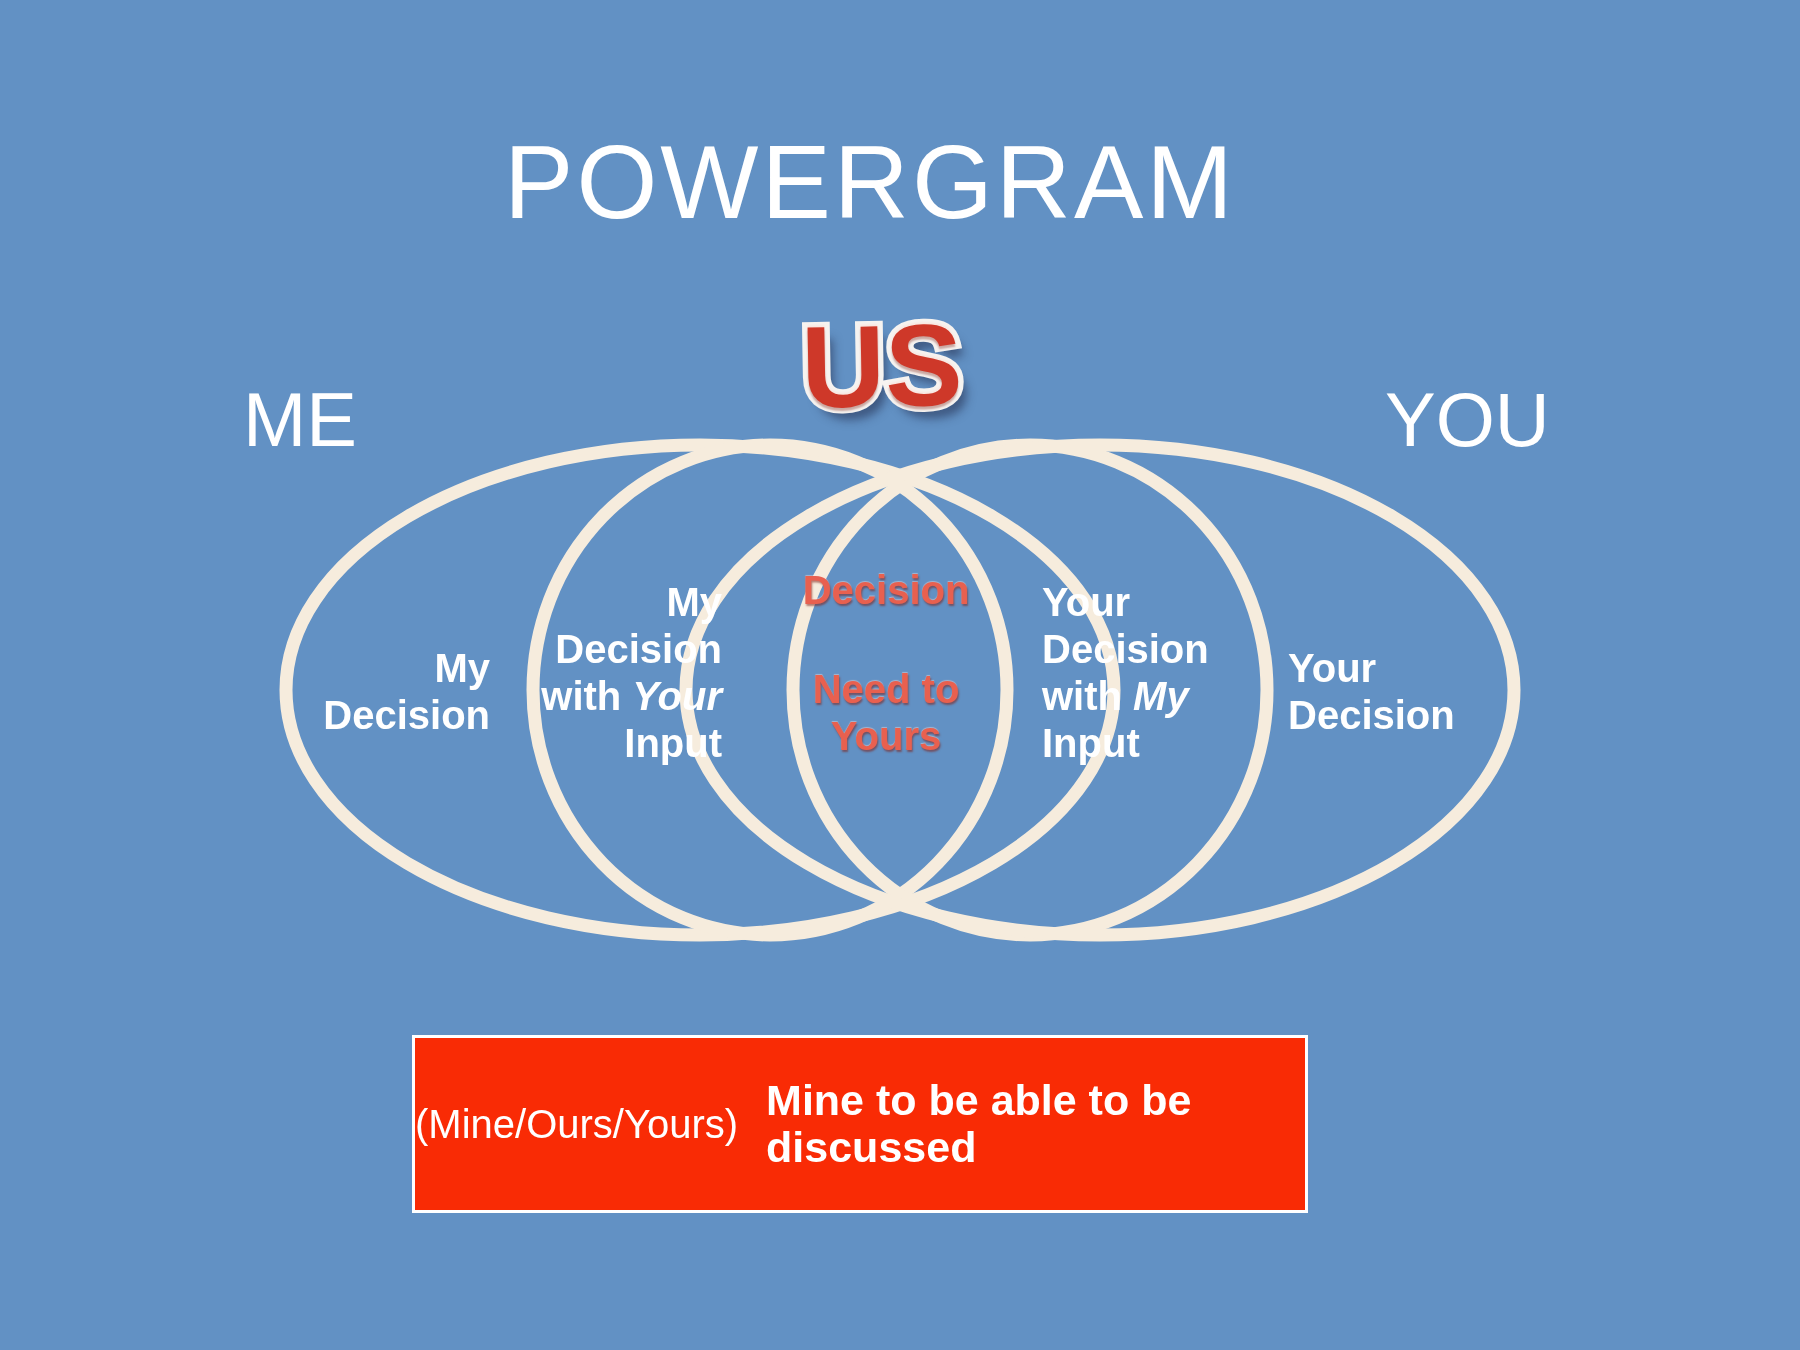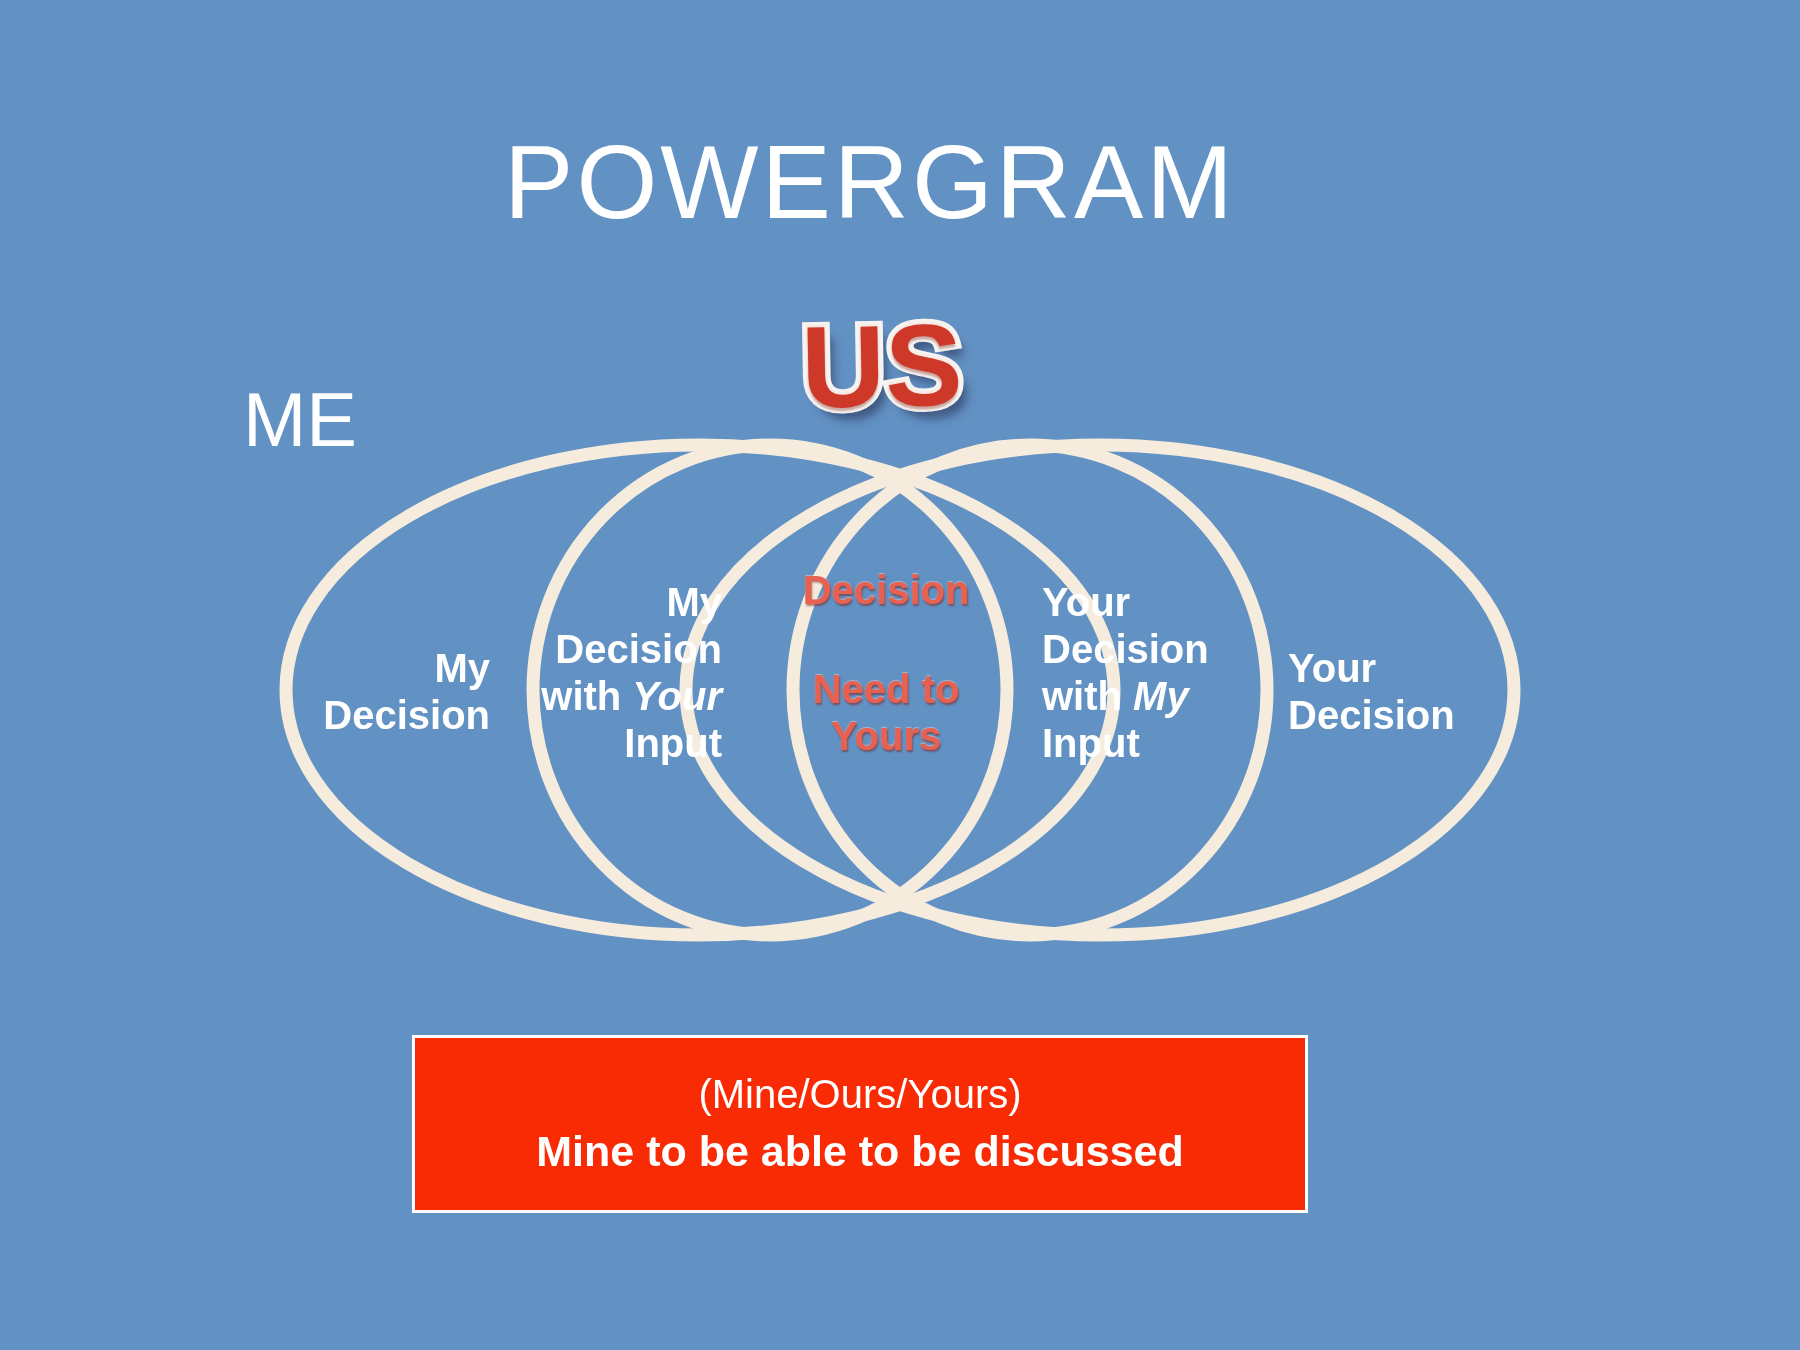--- a/index.html
+++ b/index.html
@@ -70,35 +70,36 @@
   }
   .r-center .gap{margin-top:52px;}
   .r-your-input{left:1042px;top:579px;width:244px;text-align:left;}
   .r-your-decision{left:1288px;top:645px;width:230px;text-align:left;}
 
   .callout{
     position:absolute;left:412px;top:1035px;width:896px;height:178px;
     box-sizing:border-box;
     background:#f92b05;
     border:3px solid #ffffff;
-    display:flex;flex-direction:column;align-items:center;justify-content:center;
-    gap:12px;
+    display:flex;flex-direction:row;align-items:center;justify-content:center;
+    gap:28px;
     color:#ffffff;
   }
   .callout .l1{font-size:40px;font-weight:400;line-height:1.1;}
   .callout .l2{font-size:43px;font-weight:700;line-height:1.1;}
 </style>
 </head>
 <body>
 
 <div class="slide">
 
   <div class="slide-title">POWERGRAM</div>
 
   <div class="side-label me-label">ME</div>
+  <div class="side-label you-label">YOU</div>
 
   <div class="us-wrap">
     <span class="us-back">US</span>
     <span class="us-front">US</span>
   </div>
 
   <svg class="venn" width="1800" height="1350" viewBox="0 0 1800 1350">
     <ellipse cx="700" cy="690" rx="414" ry="245" fill="none" stroke="#f6ecdd" stroke-width="13"></ellipse>
     <ellipse cx="770" cy="690" rx="237" ry="245" fill="none" stroke="#f6ecdd" stroke-width="13"></ellipse>
     <ellipse cx="1030" cy="690" rx="237" ry="245" fill="none" stroke="#f6ecdd" stroke-width="13"></ellipse>

